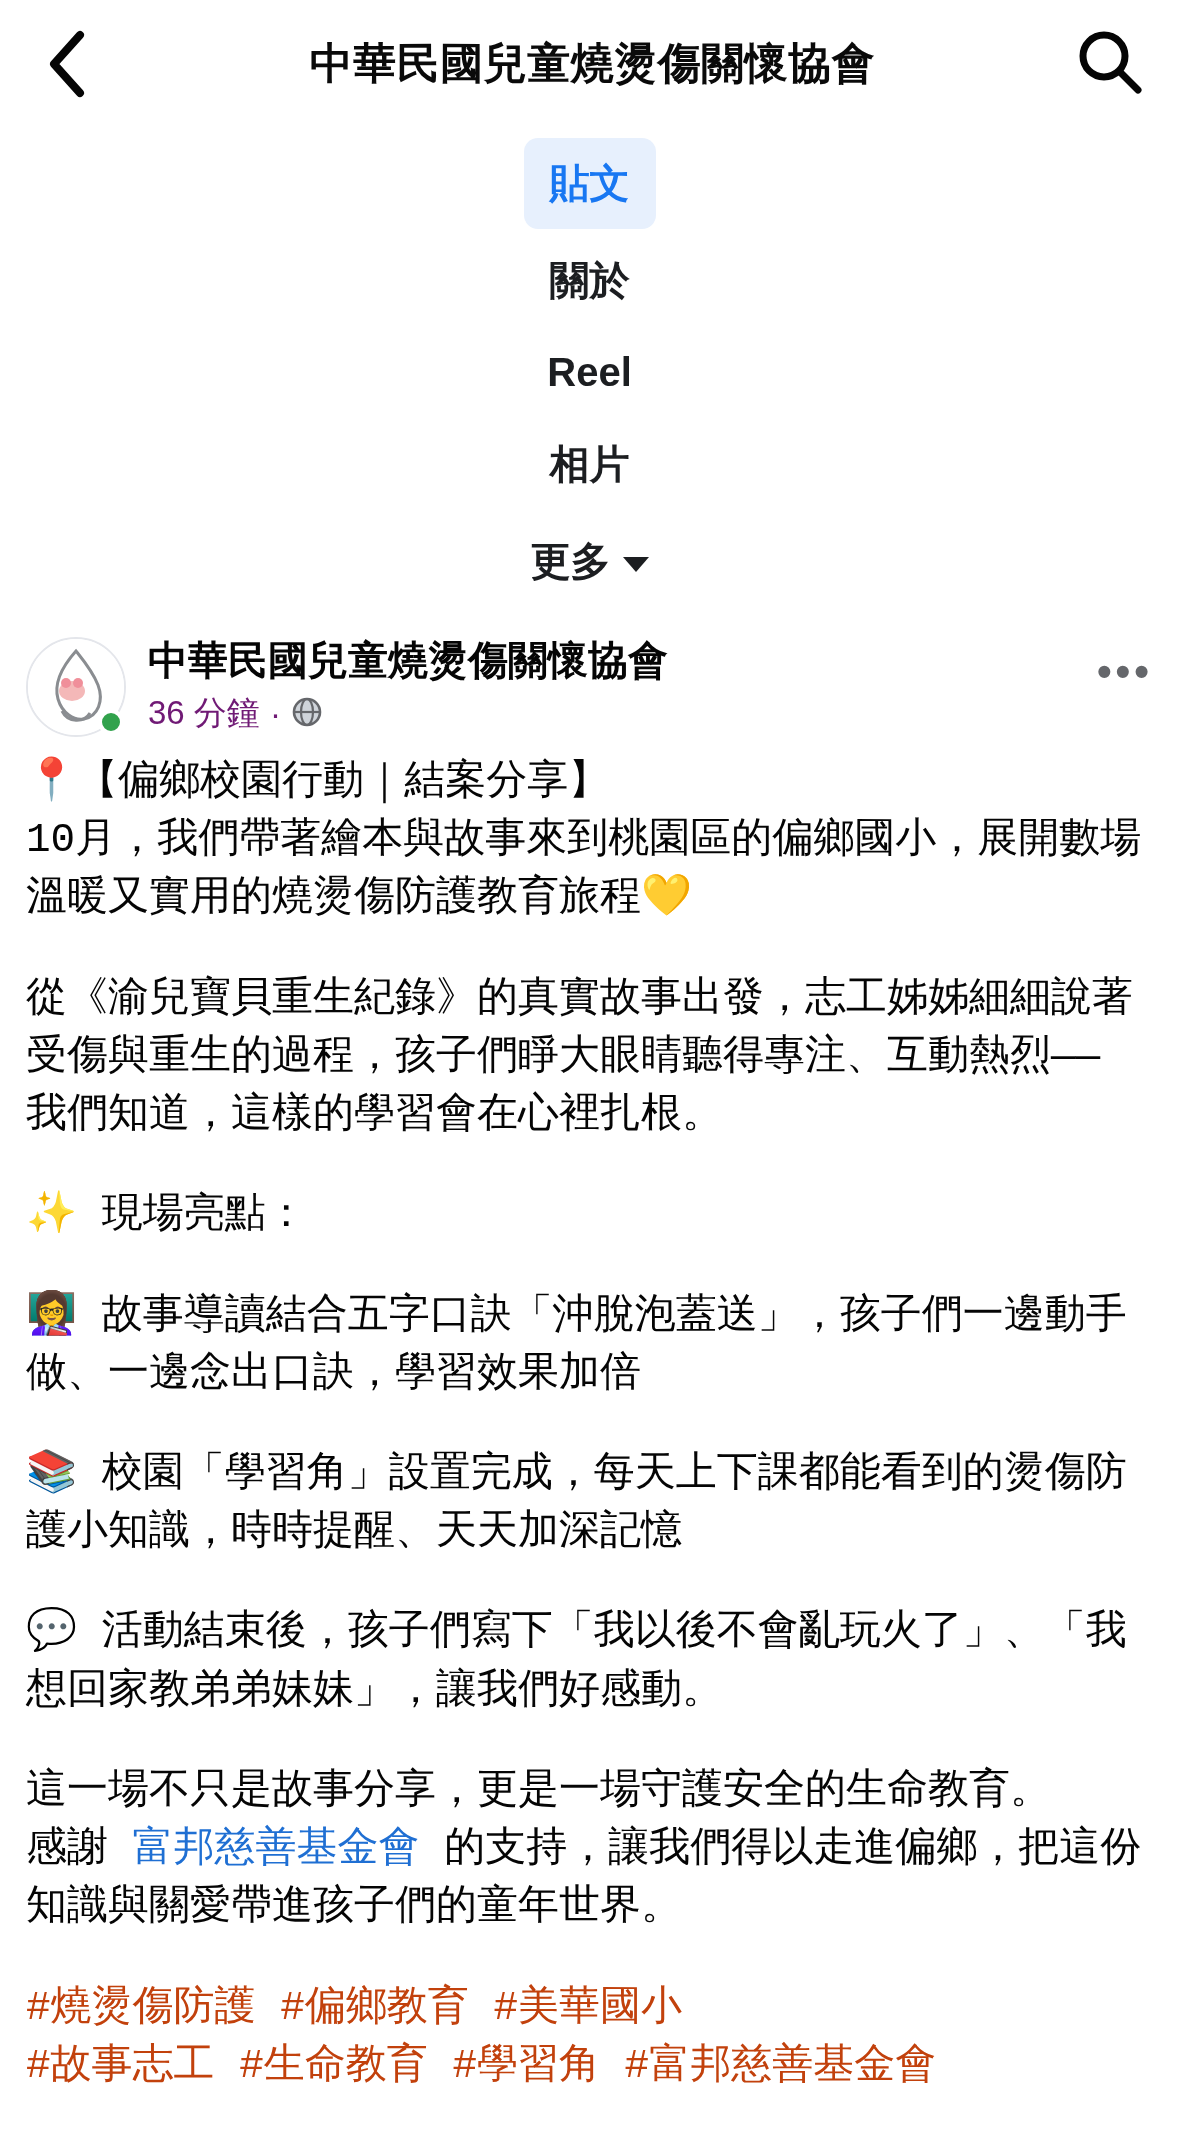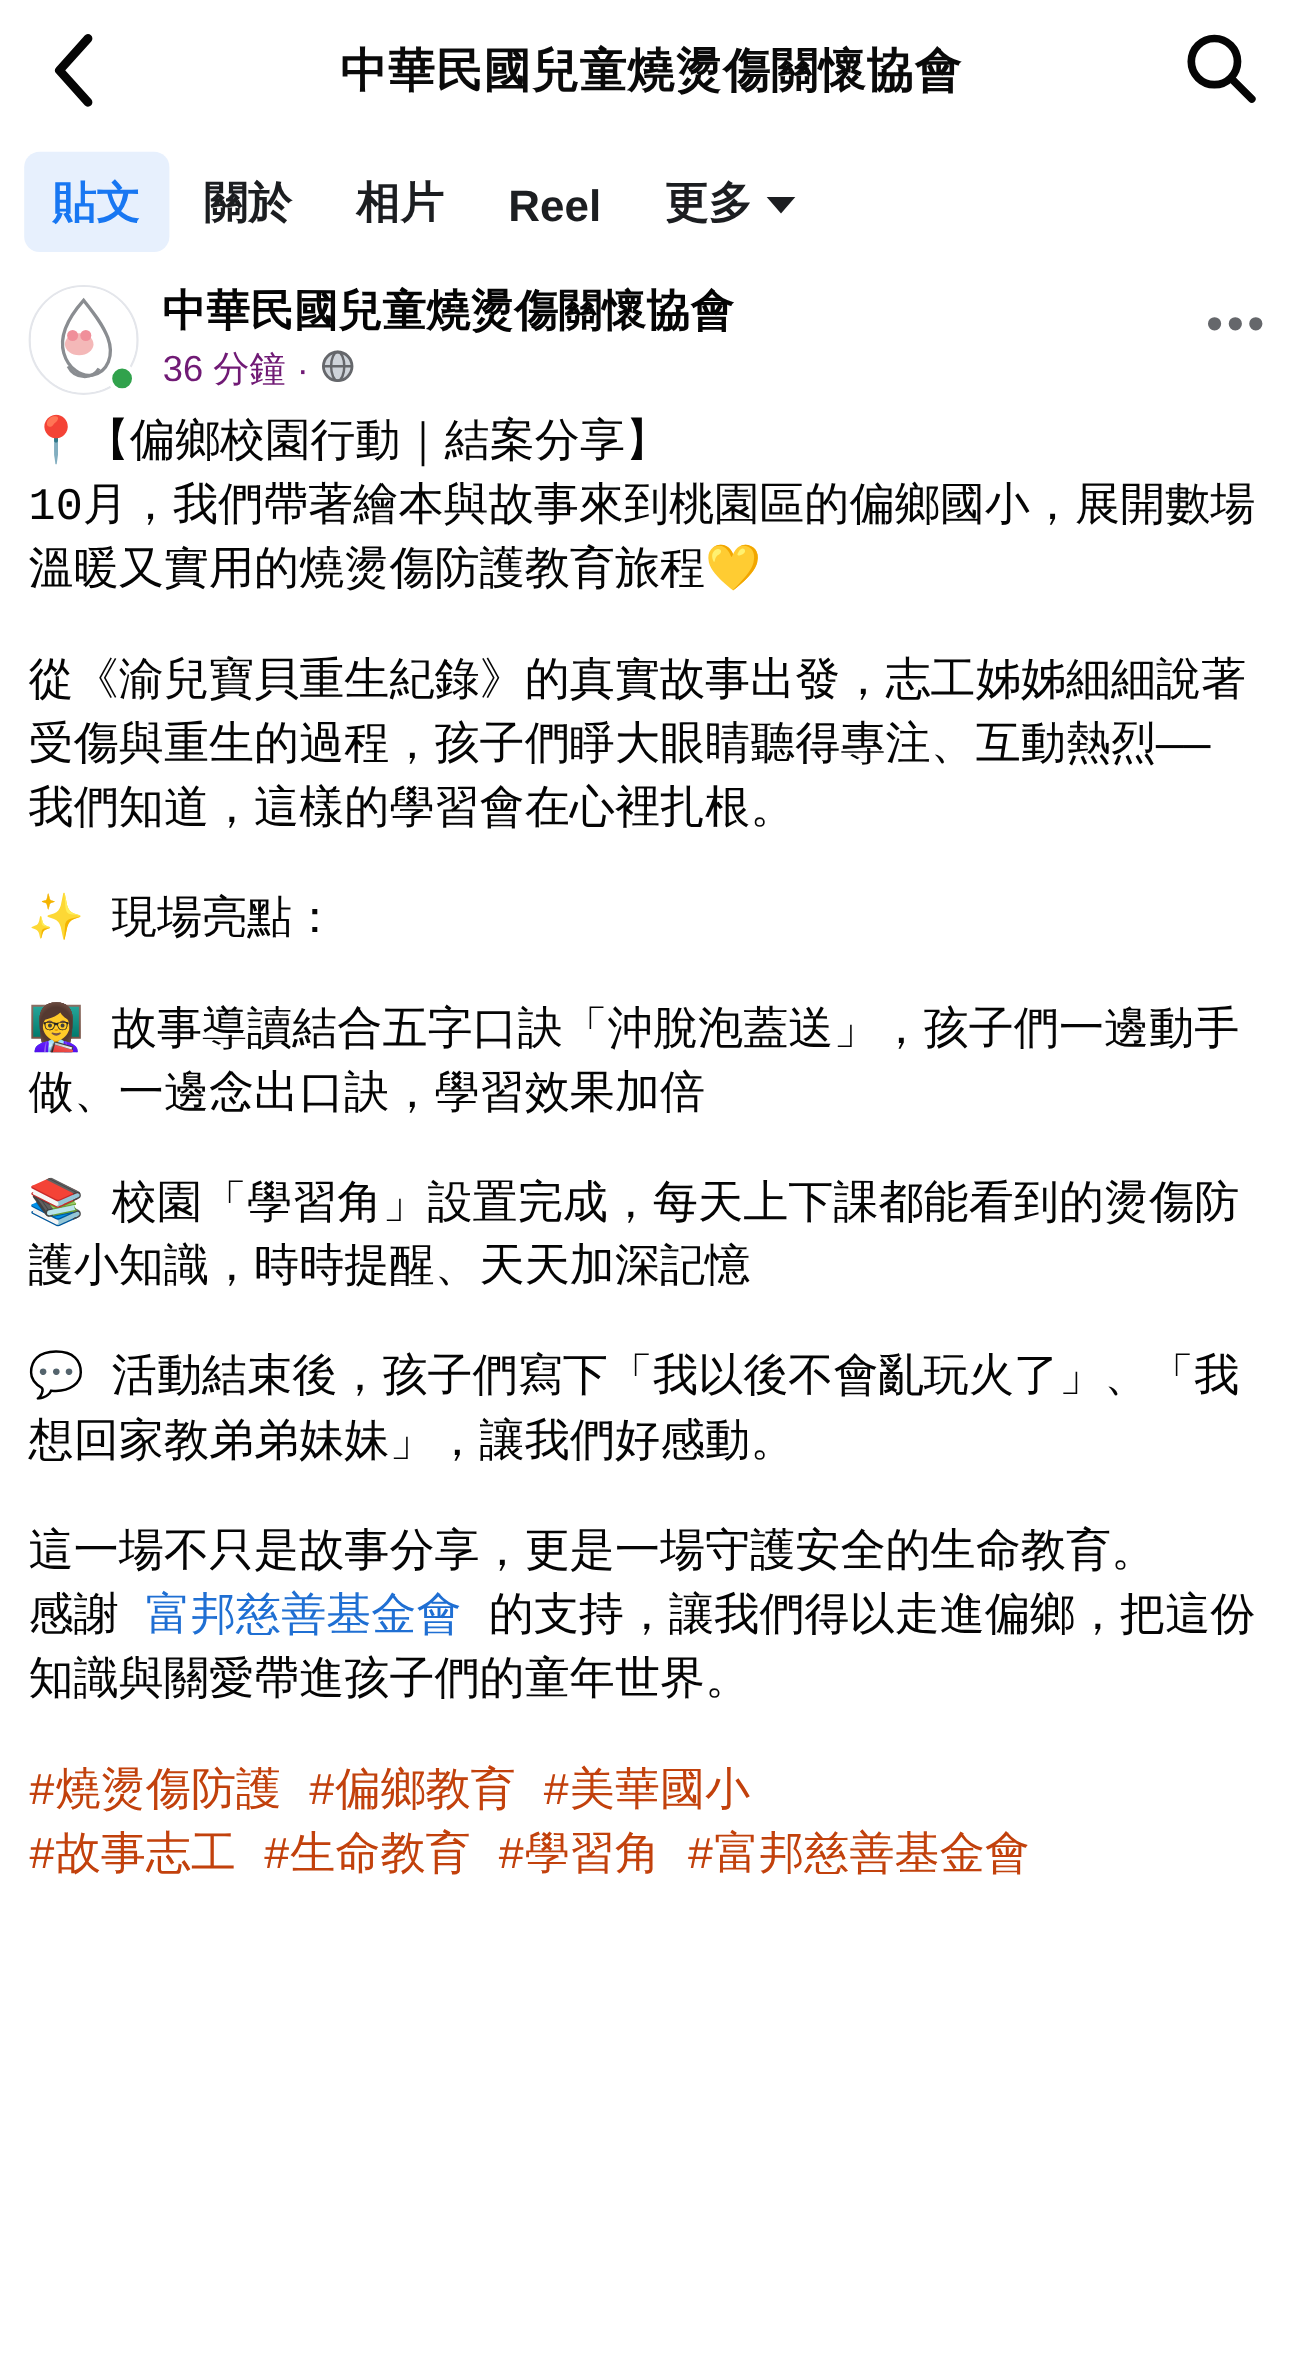--- a/index.html
+++ b/index.html
@@ -50,23 +50,24 @@
     height: 70px;
     display: flex;
     align-items: center;
     justify-content: center;
     flex: 0 0 auto;
   }
 
   
   .tabs {
     display: flex;
-    align-items: flex-end;
+    align-items: center;
     padding: 10px 22px 18px 22px;
     gap: 6px;
+    flex-direction: column;
   }
   .tab {
     font-size: 40px;
     font-weight: bold;
     color: #1c1e21;
     padding: 18px 26px;
     border-radius: 14px;
     white-space: nowrap;
     display: flex;
     align-items: center;
@@ -196,24 +197,24 @@
   </div>
 
   <div class="tabs">
     <div class="tab active">
       <span>貼文</span>
     </div>
     <div class="tab">
       <span>關於</span>
     </div>
     <div class="tab">
+      <span>Reel</span>
+    </div>
+    <div class="tab">
       <span>相片</span>
-    </div>
-    <div class="tab">
-      <span>Reel</span>
     </div>
     <div class="tab">
       <span>更多</span>
       <span class="caret"></span>
     </div>
   </div>
 
   <div class="post-header">
     <div class="avatar-wrap">
       <div class="avatar">

